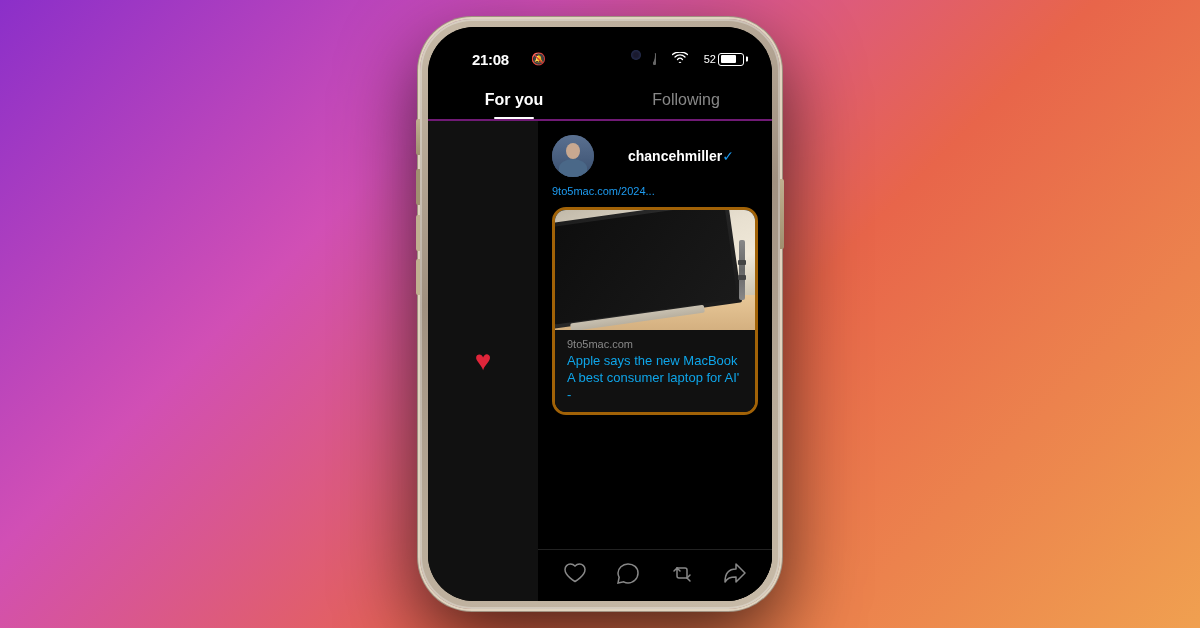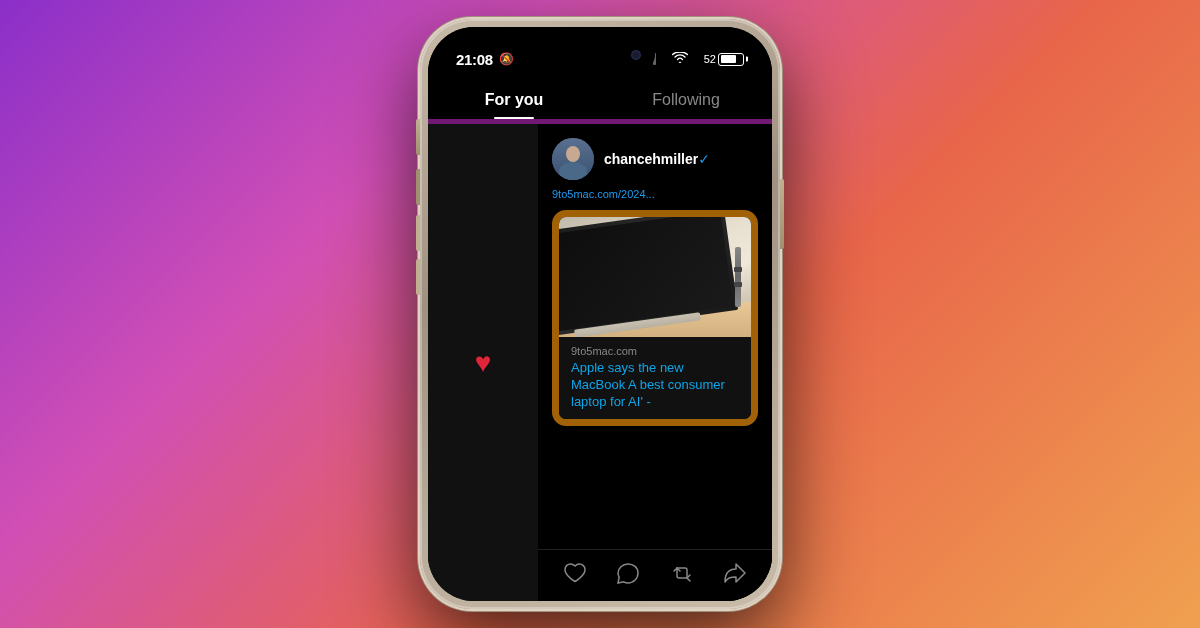--- a/index.html
+++ b/index.html
@@ -172,21 +172,21 @@
       font-size: 11px;
       color: #fff;
       font-weight: 500;
     }
 
     
     .tabs {
       background: #000;
       display: flex;
       flex-shrink: 0;
-      border-bottom: 5px solid #701a75;
+      border-bottom: 2px solid #701a75;
     }
     .tab {
       flex: 1;
       text-align: center;
       padding: 12px 0 10px;
       font-size: 16px;
       font-weight: 500;
       color: #888;
       position: relative;
       cursor: pointer;
@@ -291,20 +291,21 @@
       width: 14px;
       height: 16px;
       background: #c8a890;
       border-radius: 50%;
     }
 
     .tweet-user-info {
       display: flex;
       align-items: center;
       gap: 0;
+      margin-left: 24px;
     }
     .tweet-username {
       font-size: 14px;
       font-weight: 700;
       color: #fff;
     }
     .verified-icon {
       color: #1d9bf0;
       font-size: 14px;
     }
@@ -317,21 +318,21 @@
     }
 
     .tweet-link {
       font-size: 11px;
       color: #1d9bf0;
       margin-bottom: 10px;
     }
 
     
     .link-card {
-      border: 7px solid #a16207;
+      border: 3px solid #a16207;
       border-radius: 14px;
       overflow: hidden;
       margin-bottom: 0;
     }
 
     .link-card-image {
       width: 100%;
       height: 120px;
       background: linear-gradient(135deg, #1a2a3a 0%, #2a3a4a 30%, #3a4a5a 60%, #1a2a3a 100%);
       position: relative;
@@ -458,21 +459,21 @@
 <body>
 
 <div class="phone-wrapper">
   <div class="phone-shell"></div>
 
   <div class="phone-screen">
 
     <div class="dynamic-island"></div>
 
     <div class="status-bar">
-      <div style="display:flex;align-items:center;gap:6px;">
+      <div style="display:flex;align-items:center;gap:22px;margin-left:16px;">
         <span class="status-time">21:08</span>
         <span style="color:#fff;font-size:12px;">🔕</span>
       </div>
       <div class="status-icons">
 
         <div class="signal-bars">
           <div class="signal-bar" style="height:4px;"></div>
           <div class="signal-bar" style="height:7px;"></div>
           <div class="signal-bar" style="height:10px;"></div>
           <div class="signal-bar" style="height:12px;opacity:0.4;"></div>

